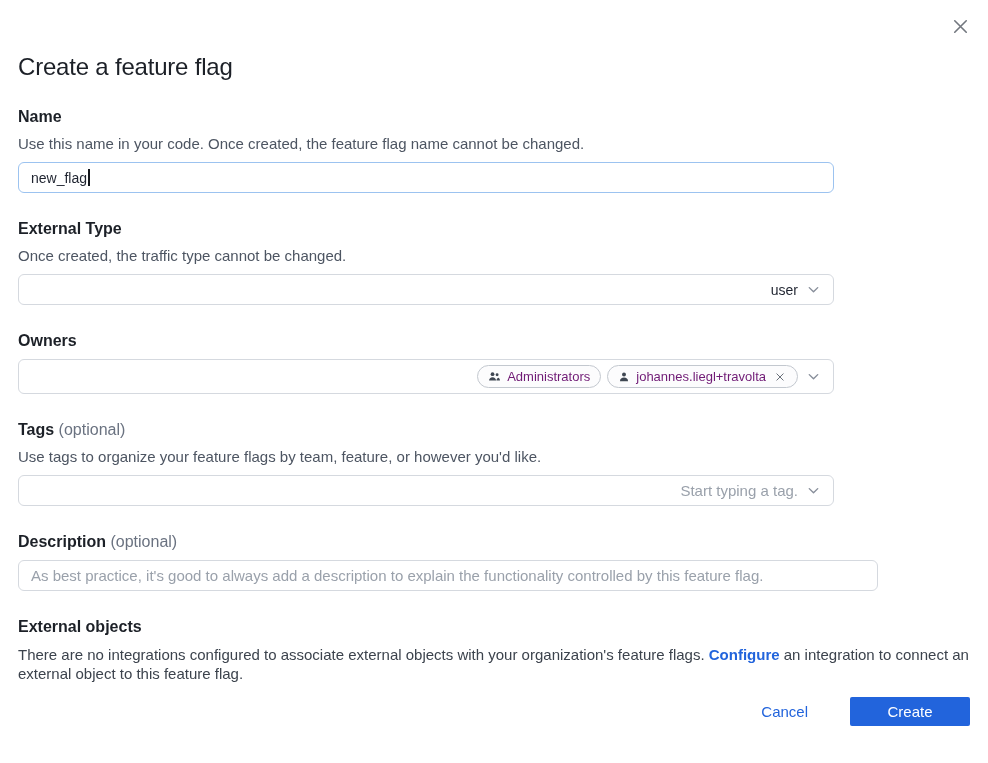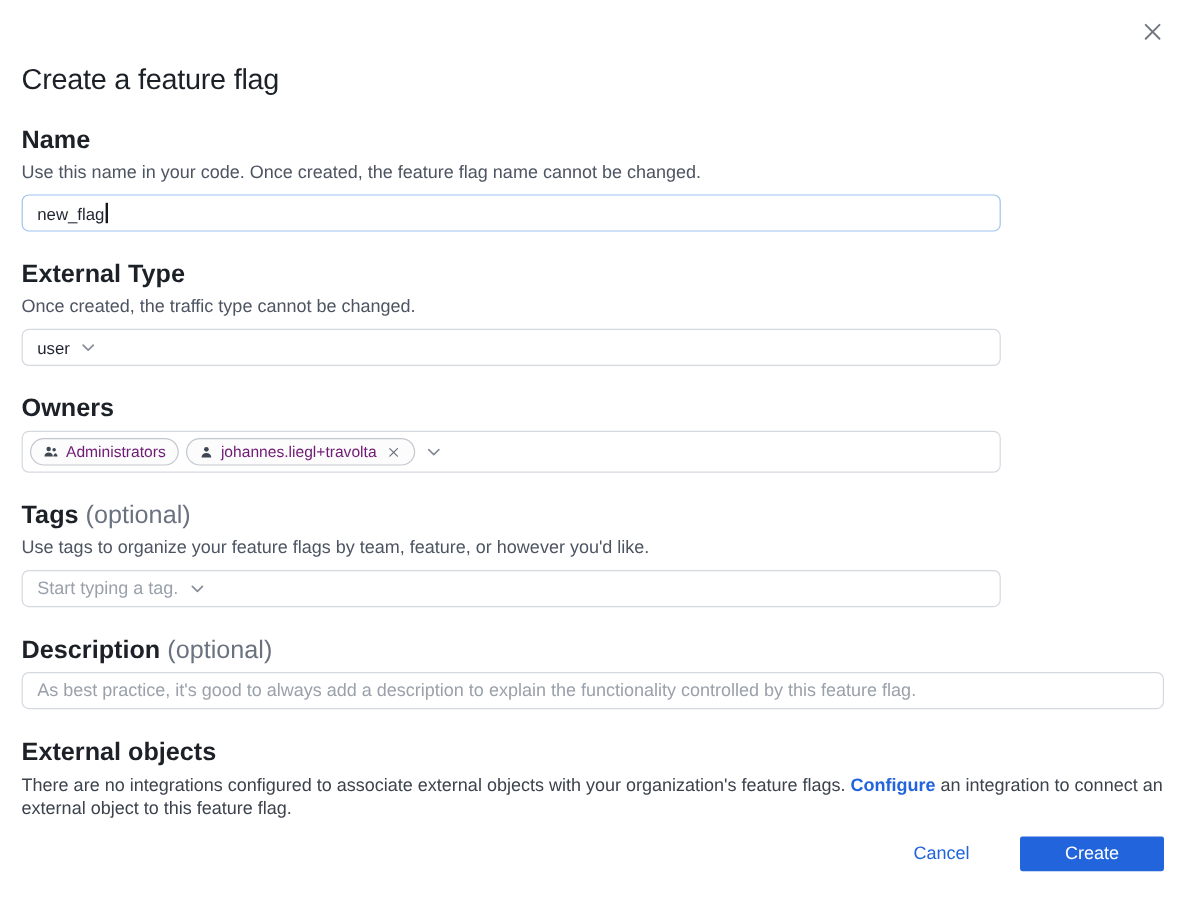--- a/index.html
+++ b/index.html
@@ -20,37 +20,37 @@
     cursor: pointer; background: transparent; border: none; padding: 0;
   }
 
   .modal-title {
     margin: 0; padding-top: 53px;
     font-size: 24px; font-weight: 400; color: #1c2027;
     letter-spacing: -0.2px;
   }
 
   .field { margin-top: 27px; }
-  .field-label-row { font-size: 21px; line-height: 18px; }
+  .field-label-row { font-size: 16px; line-height: 18px; }
   .field-label { font-weight: 700; color: #1c2027; }
   .optional-tag { font-weight: 400; color: #6a7280; }
   .field-help { margin-top: 8px; font-size: 15px; line-height: 19px; color: #4d5562; }
 
   .control {
     margin-top: 9px;
     width: 816px; min-height: 31px;
     border: 1px solid #d5d9df; border-radius: 6px;
     display: flex; align-items: center;
     padding: 0 12px;
     font-size: 14px; background: #fff;
   }
   .control.focused { border-color: #9cc3f0; }
   .control .value-text { color: #1f2430; }
   .control .placeholder-text { color: #9aa1ab; font-size: 15px; }
-  .select-control { justify-content: flex-start; cursor: pointer; }
+  .select-control { justify-content: flex-end; cursor: pointer; }
   .select-control .left-side { display: flex; align-items: center; gap: 6px; flex-wrap: wrap; }
   .chevron { display: flex; align-items: center; margin-left: 8px; flex: none; }
 
   .caret {
     display: inline-block; width: 1.5px; height: 17px;
     background: #14171c; margin-left: 1px; vertical-align: middle;
   }
 
   .owners-control { min-height: 35px; padding: 4px 12px 4px 6px; }
   .chip {
@@ -60,21 +60,21 @@
     background: #fcfcfd; font-size: 13px; color: #701a75;
     cursor: default; white-space: nowrap;
   }
   .chip .chip-icon { display: flex; align-items: center; }
   .chip .chip-remove {
     display: flex; align-items: center; justify-content: center;
     width: 14px; height: 14px; cursor: pointer; margin-left: 1px;
   }
 
   .desc-input {
-    margin-top: 9px; width: 952px; height: 31px;
+    margin-top: 9px; width: 860px; height: 31px;
     border: 1px solid #d5d9df; border-radius: 6px;
     padding: 0 12px; font-size: 15px;
     font-family: "Liberation Sans", sans-serif;
     color: #1f2430; outline: none;
   }
   .desc-input::placeholder { color: #9aa1ab; }
 
   .external-text {
     margin-top: 9px; font-size: 15px; line-height: 19px;
     color: #3c434d; max-width: 952px;

